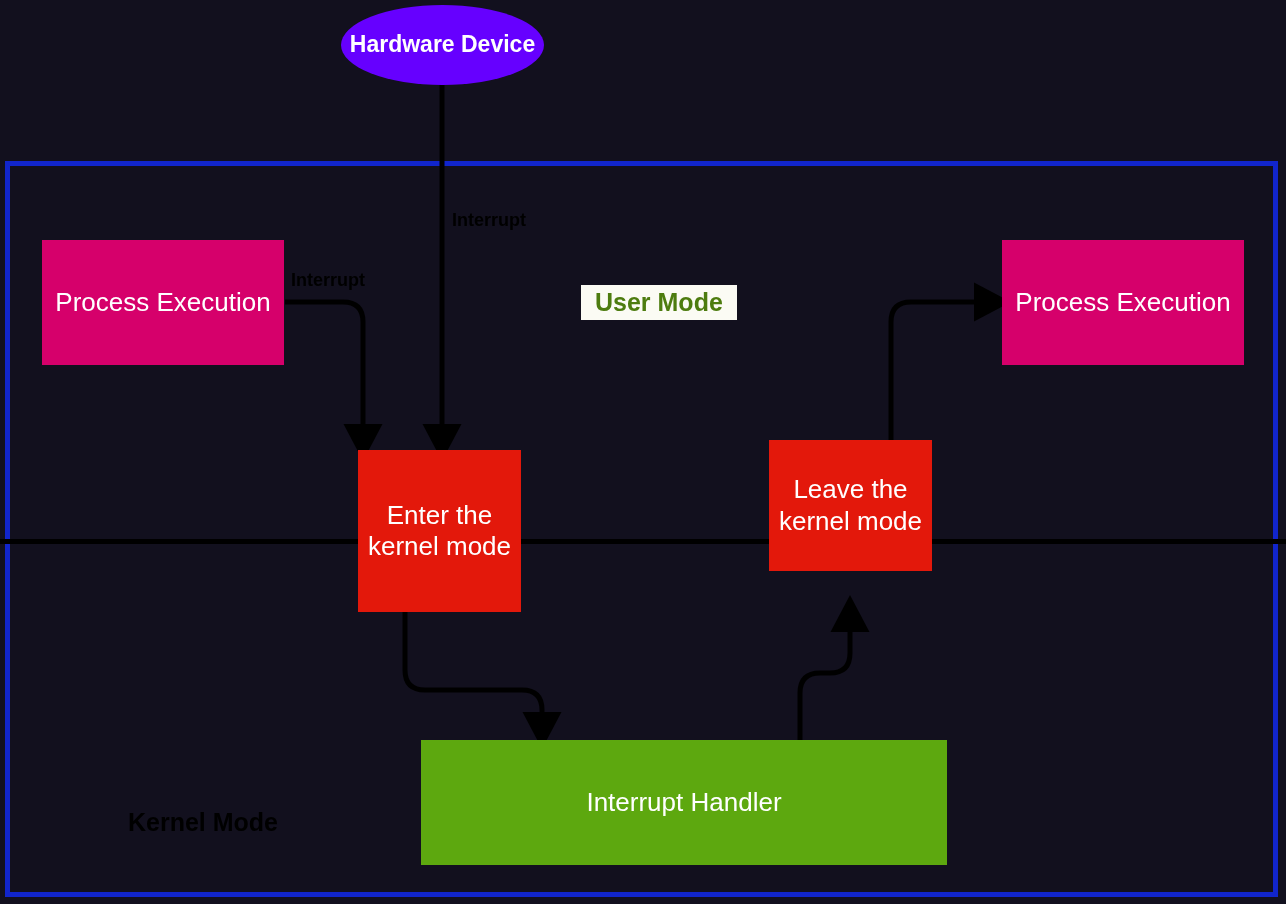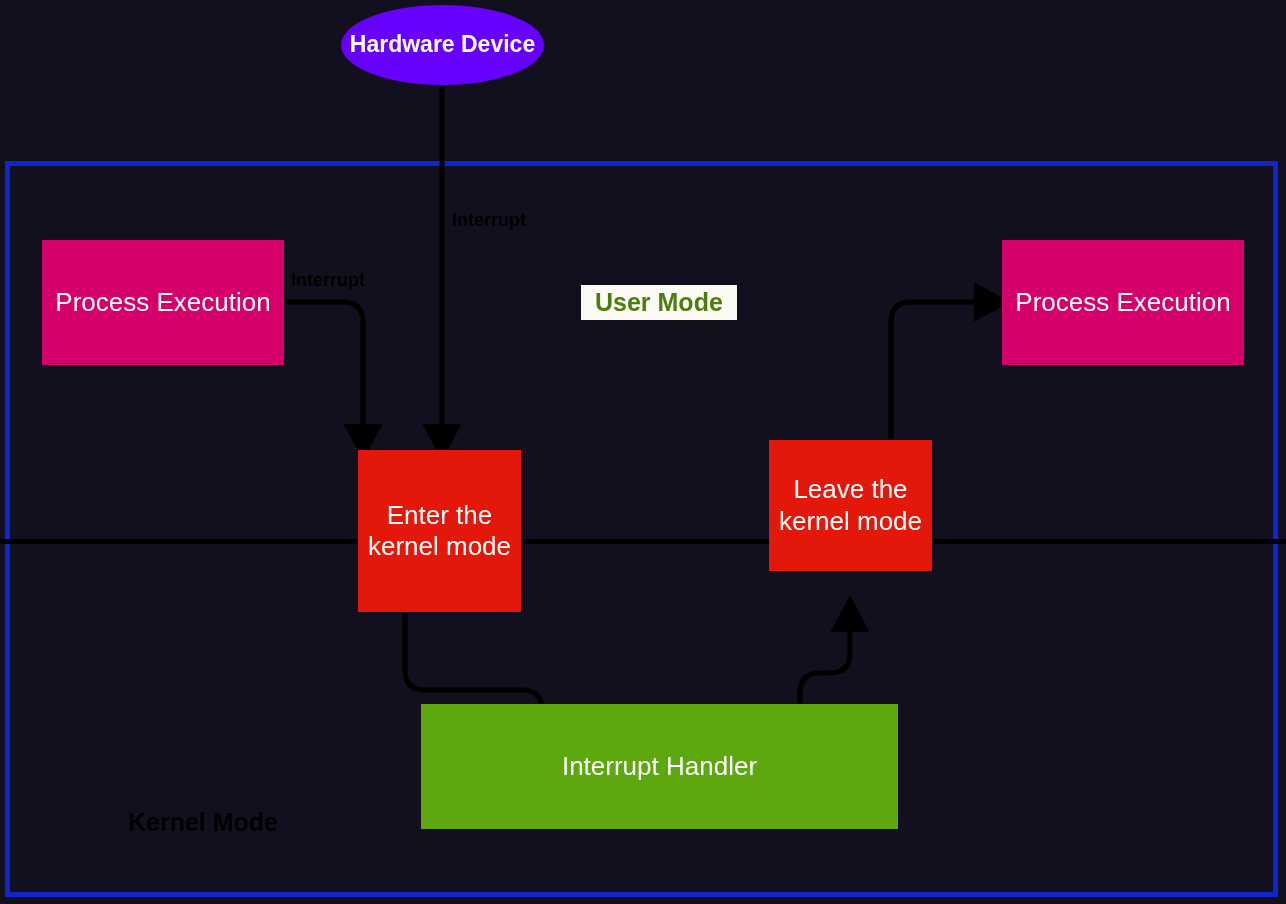--- a/index.html
+++ b/index.html
@@ -113,21 +113,21 @@
   <div class="node node-rect" style="left:321px; top:450px; width:163px; height:162px; background:#e3180b;margin-left:37px;">
     <span style="white-space:pre-line;">Enter the
 kernel mode</span>
   </div>
 
   <div class="node node-rect" style="left:769px; top:440px; width:163px; height:131px; background:#e3180b;">
     <span style="white-space:pre-line;">Leave the
 kernel mode</span>
   </div>
 
-  <div class="node node-rect" style="left:421px; top:704px; width:477px; height:125px; background:#5da80f;">
+  <div class="node node-rect" style="left:421px; top:740px; width:526px; height:125px; background:#5da80f;">
     <span>Interrupt Handler</span>
   </div>
 
   <div class="label-boxed" style="left:581px; top:285px;">User Mode</div>
 
   <div class="label-plain" style="left:128px; top:808px; font-size:25px;">Kernel Mode</div>
 
   <div class="label-plain" style="left:452px; top:210px;">Interrupt</div>
 
   <div class="label-plain" style="left:291px; top:270px;">Interrupt</div>

